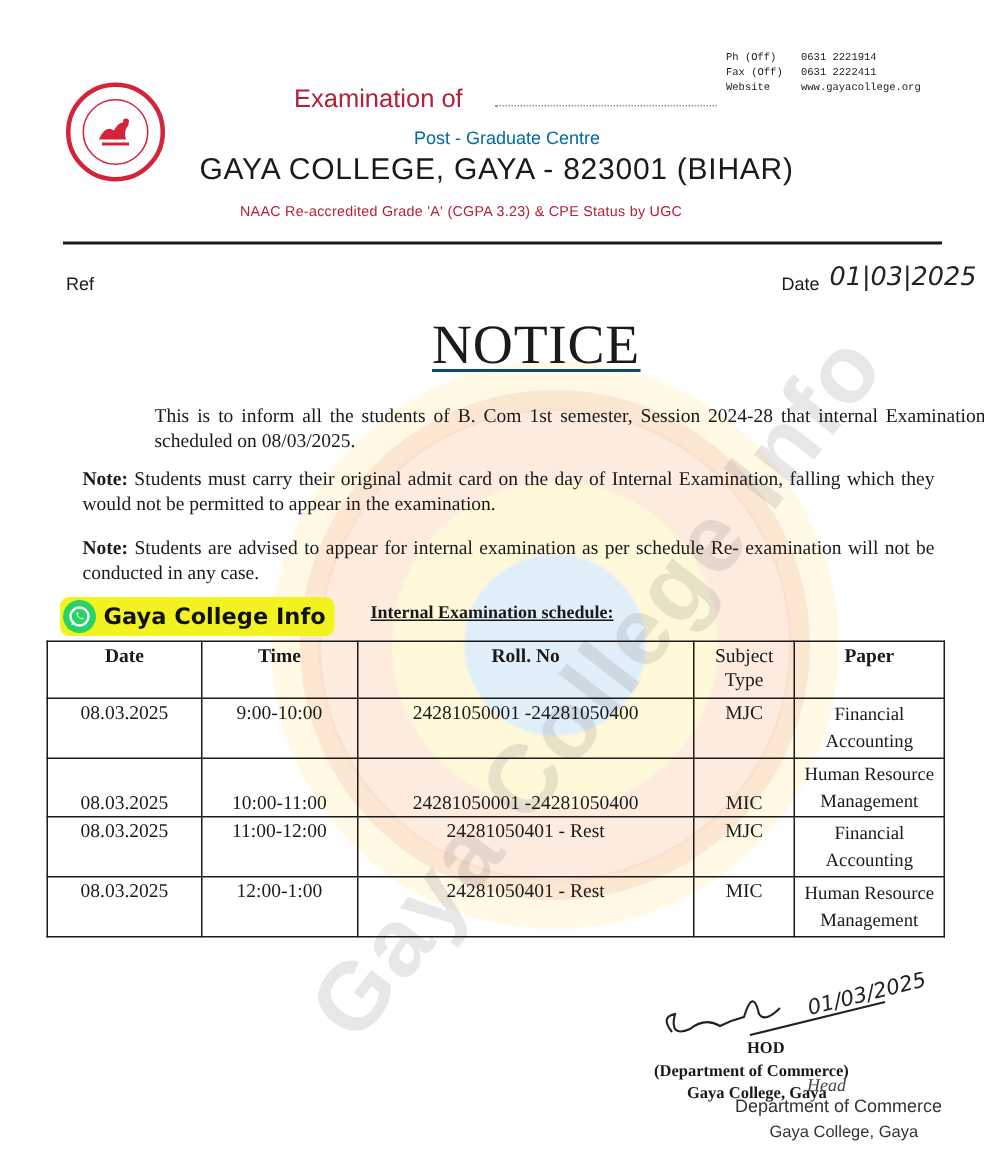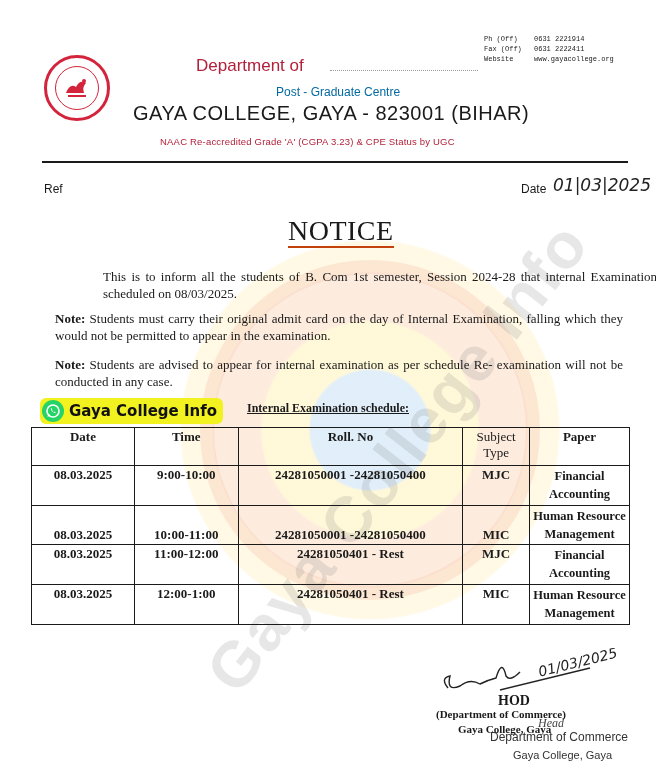--- a/index.html
+++ b/index.html
@@ -49,22 +49,22 @@
   .college-name { position: absolute; left: 133px; top: 102px; font-family: "Liberation Sans", sans-serif; font-size: 20px; color: #1a1a1a; letter-spacing: 0.5px; }
   .naac { position: absolute; left: 160px; top: 136px; font-family: "Liberation Sans", sans-serif; font-size: 9.5px; color: #b3203a; letter-spacing: 0.2px; }
 
   .head-rule { position: absolute; left: 42px; top: 161px; width: 586px; height: 2px; background: #1a1a1a; }
 
   .ref { position: absolute; left: 44px; top: 182px; font-family: "Liberation Sans", sans-serif; font-size: 12px; }
   .date-label { position: absolute; left: 521px; top: 182px; font-family: "Liberation Sans", sans-serif; font-size: 12px; }
   .date-hand { position: absolute; left: 553px; top: 175px; font-family: "DejaVu Sans", sans-serif; font-size: 17px; font-style: italic; color: #222; }
 
   .notice-title {
-    position: absolute; left: 288px; top: 216px; font-size: 28px; font-family: "Liberation Serif", serif;
-    border-bottom: 2px solid #c2410c; line-height: 30px; letter-spacing: 0.5px;
+    position: absolute; left: 288px; top: 216px; font-size: 37px; font-family: "Liberation Serif", serif;
+    border-bottom: 2px solid #0c4a6e; line-height: 30px; letter-spacing: 0.5px;
   }
 
   .para { position: absolute; left: 55px; width: 568px; font-size: 13px; line-height: 17px; text-align: justify; }
   .p1 { top: 268px; margin-left: 48px; }
   .p2 { top: 310px; }
   .p3 { top: 356px; }
   .para b { font-weight: bold; }
 
   .wa-badge {
     position: absolute; left: 40px; top: 398px; height: 26px; padding: 0 6px 0 2px;
@@ -73,36 +73,36 @@
   .wa-icon { width: 22px; height: 22px; border-radius: 50%; background: #25d366; display: flex; align-items: center; justify-content: center; }
   .wa-text { font-family: "DejaVu Sans", sans-serif; font-weight: bold; font-size: 15px; color: #111; }
   .schedule-title { position: absolute; left: 247px; top: 401px; font-size: 12px; font-weight: bold; text-decoration: underline; }
 
   table.sched {
     position: absolute; left: 31px; top: 427px; width: 599px; border-collapse: collapse;
     font-family: "Liberation Serif", serif; font-size: 13px;
   }
   table.sched th, table.sched td { border: 1.5px solid #1a1a1a; text-align: center; vertical-align: top; padding: 1px 3px; }
   table.sched th { font-weight: bold; height: 38px; }
-  table.sched td { font-weight: bold; }
+  table.sched td { font-weight: normal; }
   .col-date { width: 103px; }
   .col-time { width: 104px; }
   .col-roll { width: 225px; font-family: Liberation Serif, serif; }
   .col-type { width: 67px; }
   .col-paper { width: 100px; }
   .r1 td { height: 40px; padding-top: 3px; }
   .r2 td { height: 38px; }
   .r2 td.va-bottom { vertical-align: bottom; }
   .r3 td { height: 40px; }
   .r4 td { height: 40px; }
   .subject-type-head { font-weight: normal !important; }
   .paper-cell { font-size: 12.5px; line-height: 18px; }
 
   .signature { position: absolute; left: 440px; top: 648px; width: 200px; height: 60px; }
-  .hod { position: absolute; left: 498px; top: 693px; font-size: 14px; font-weight: bold; }
+  .hod { position: absolute; left: 498px; top: 693px; font-size: 11px; font-weight: bold; }
   .hod-dept { position: absolute; left: 436px; top: 708px; font-size: 11px; font-weight: bold; }
   .hod-college { position: absolute; left: 458px; top: 723px; font-size: 11px; font-weight: bold; }
   .stamp-dept { position: absolute; left: 490px; top: 730px; font-family: "Liberation Sans", sans-serif; font-size: 12px; color: #333; }
   .stamp-college { position: absolute; left: 513px; top: 749px; font-family: "Liberation Sans", sans-serif; font-size: 11px; color: #333; }
   .stamp-head { position: absolute; left: 538px; top: 716px; font-size: 12px; font-style: italic; color: #444; }
 </style>
 </head>
 <body>
 
 <div class="watermark-seal"></div>
@@ -114,21 +114,21 @@
   <div class="logo">
     <div class="logo-inner">
       <svg width="30" height="26" viewBox="0 0 30 26">
         <path d="M4 18 Q8 8 14 12 Q18 4 24 8 Q20 12 22 18 Z" fill="#d4243b"></path>
         <rect x="6" y="20" width="18" height="2" fill="#d4243b"></rect>
         <circle cx="22" cy="6" r="2" fill="#d4243b"></circle>
       </svg>
     </div>
   </div>
 
-  <div class="dept-line">Department of</div>
+  <div class="dept-line">Examination of</div>
   <div class="dept-dots"></div>
 
   <div class="contact">
     <div class="contact-row">
         <span>Ph (Off)</span>
         <span>0631 2221914</span>
       </div>
     <div class="contact-row">
         <span>Fax (Off)</span>
         <span>0631 2222411</span>

